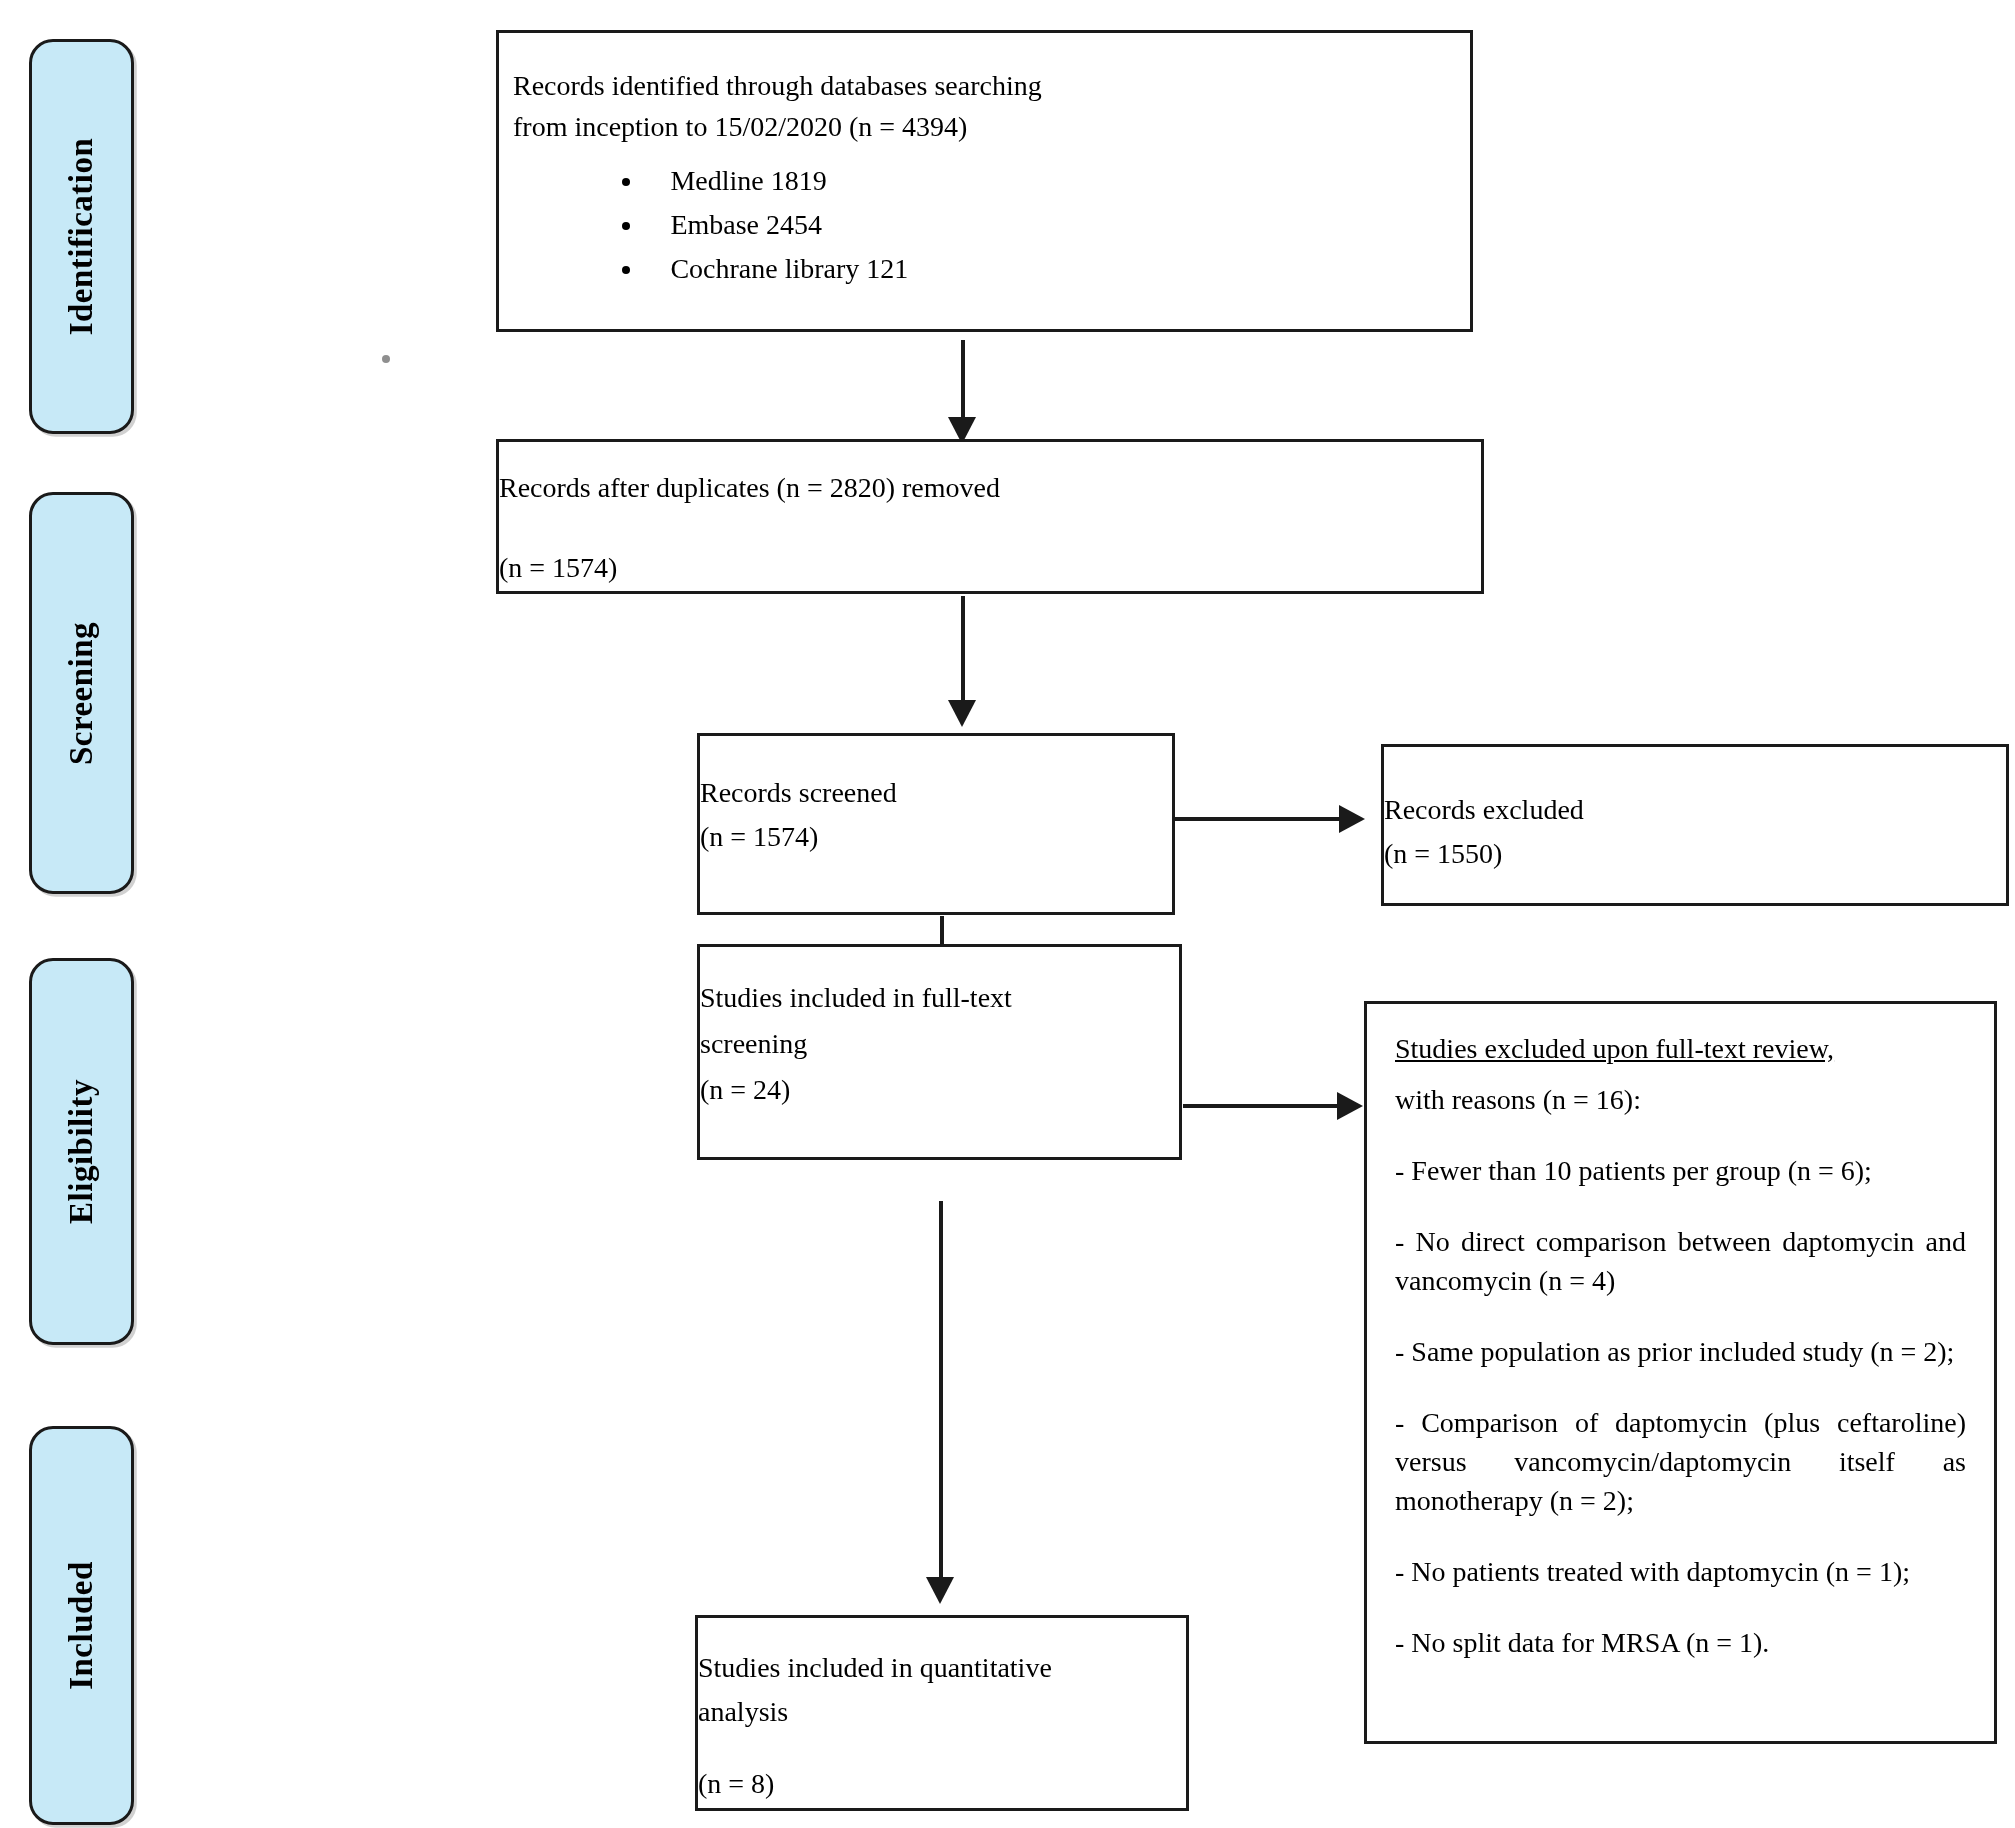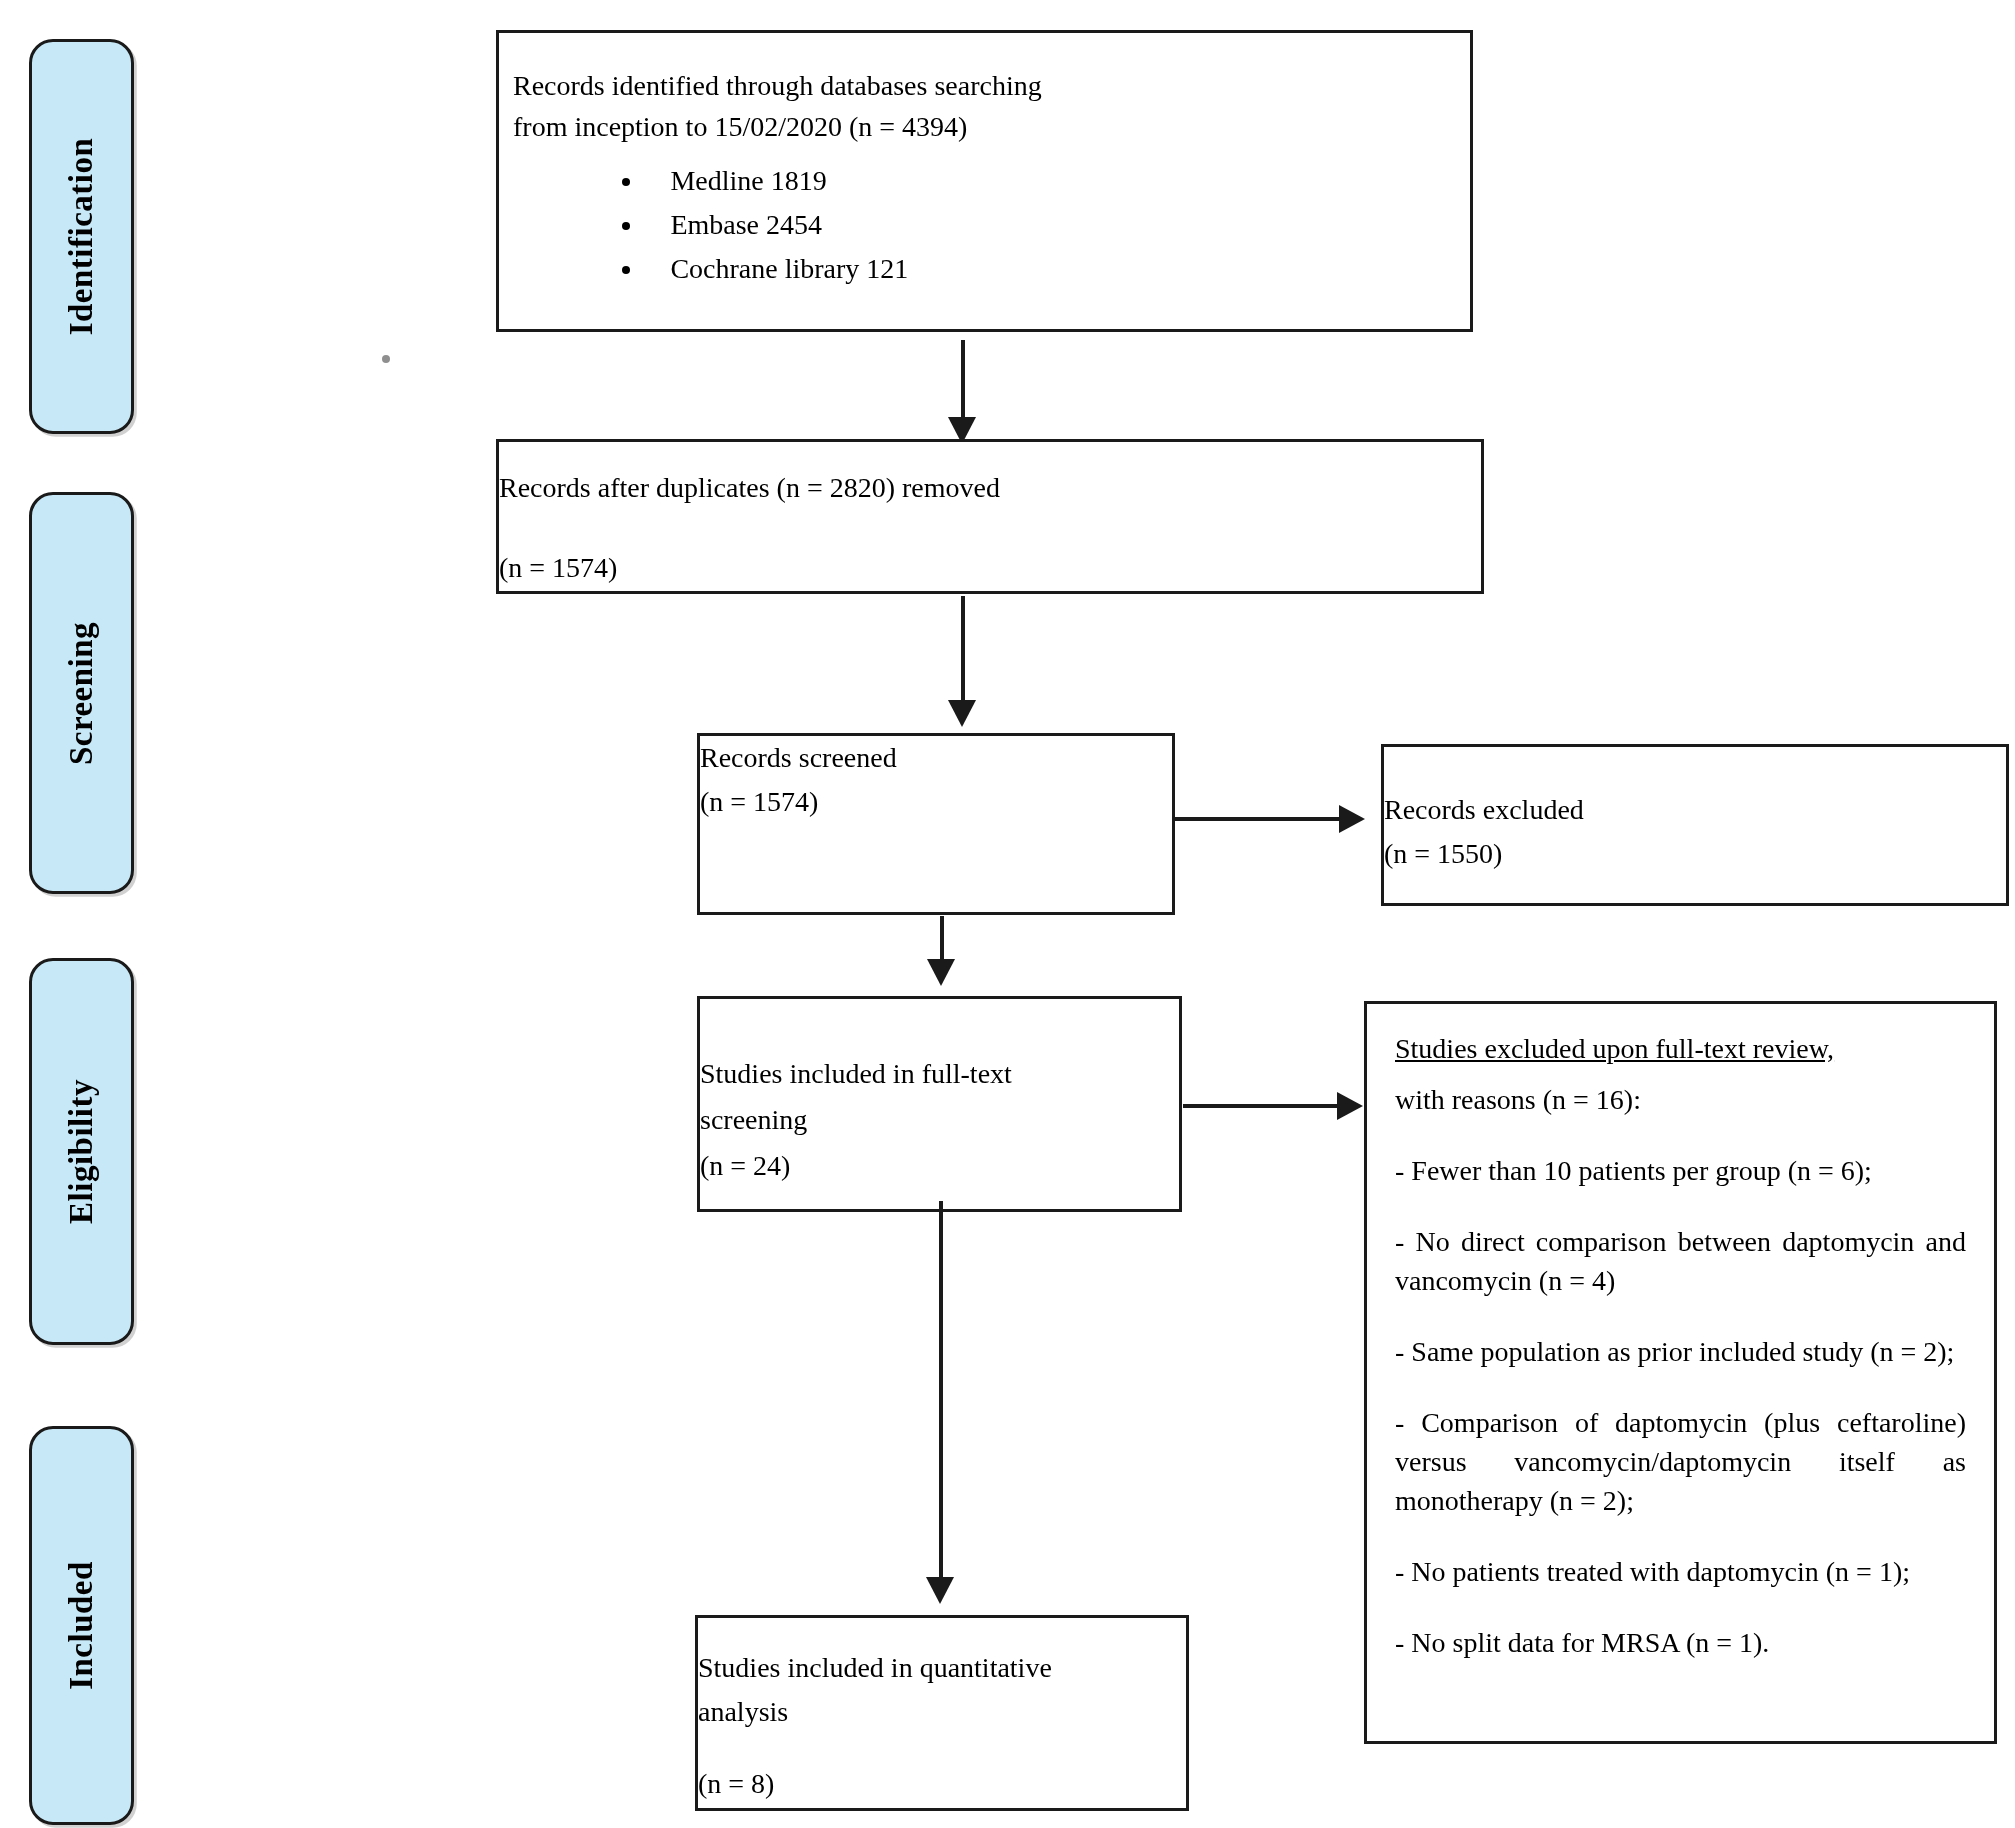--- a/index.html
+++ b/index.html
@@ -39,24 +39,24 @@
   }
   .center { text-align: left; }
 
   #box-identified { left:496px; top:30px; width:977px; height:302px; padding:32px 14px; }
   #box-identified ul { margin-top: 11.5px; padding-left: 132px; list-style: disc outside; }
   #box-identified li { line-height: 44px; padding-left: 25.4px; }
 
   #box-dedup { left:496px; top:439px; width:988px; height:155px; padding-top:25.4px; }
   #box-dedup .gap { margin-top: 39px; }
 
-  #box-screened { left:697px; top:733px; width:478px; height:182px; line-height:44px; }
+  #box-screened { left:697px; top:733px; width:478px; height:182px; padding-top:35px; line-height:44px; }
   #box-excluded { left:1364px; top:744px; width:628px; height:162px; padding-top:41px; line-height:44px;margin-left:17px; }
 
-  #box-fulltext { left:697px; top:996px; width:485px; height:216px; padding-top:52px; line-height:46px; }
+  #box-fulltext { left:697px; top:944px; width:485px; height:216px; padding-top:28px; line-height:46px; }
 
   #box-reasons {
     left:1364px; top:1001px; width:633px; height:743px;
     padding: 25.4px 28px;
     line-height: 39px;
     text-align: left;
   }
   #box-reasons p.item { text-align: justify; margin-bottom: 32px; }
   #box-reasons p.item:last-child { margin-bottom: 8px; }
   #box-reasons .hdr { margin-bottom: 12px; text-decoration: underline; }

